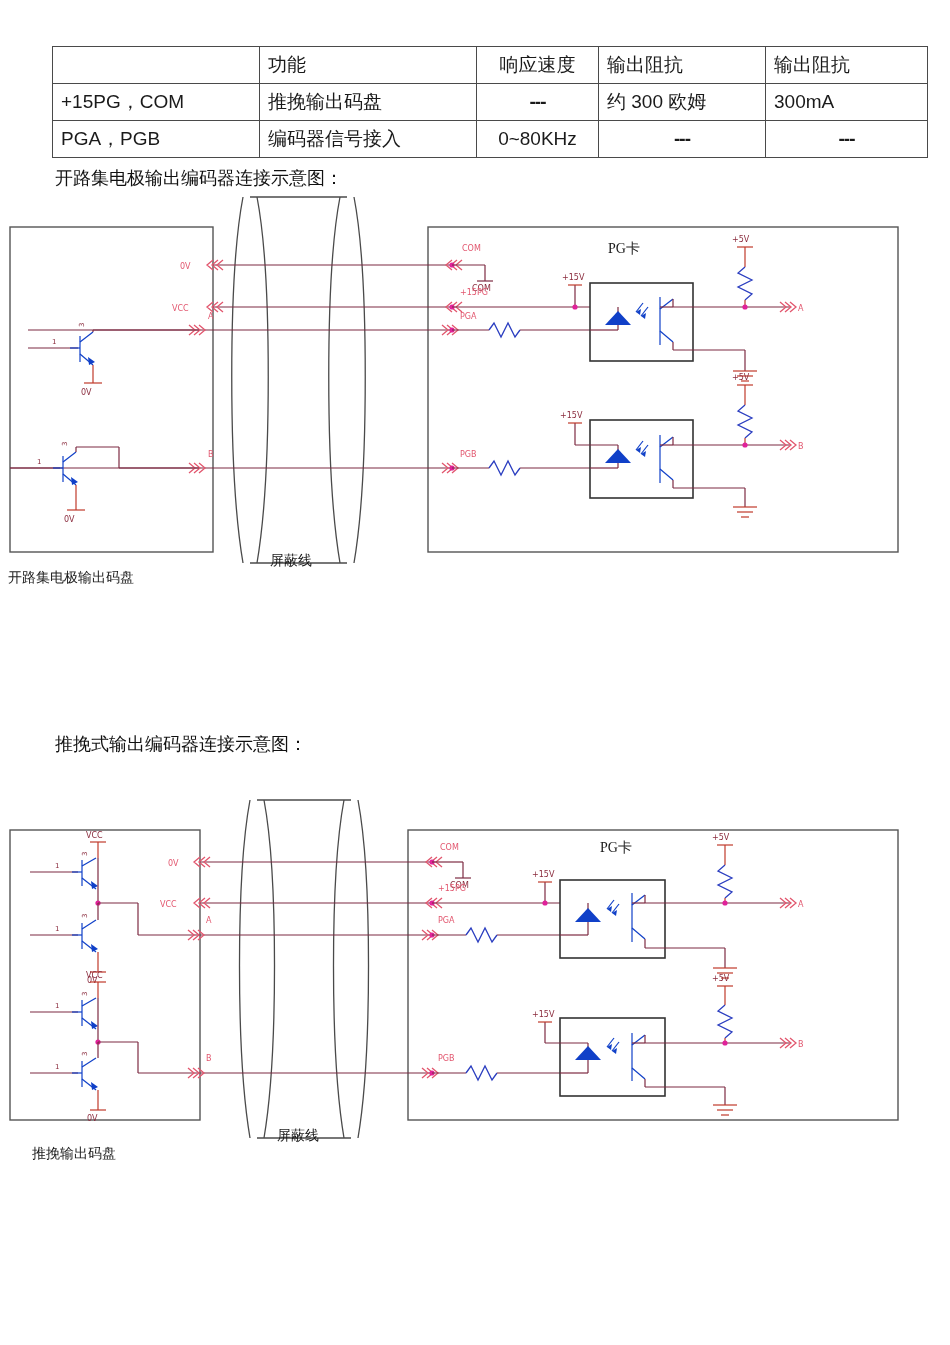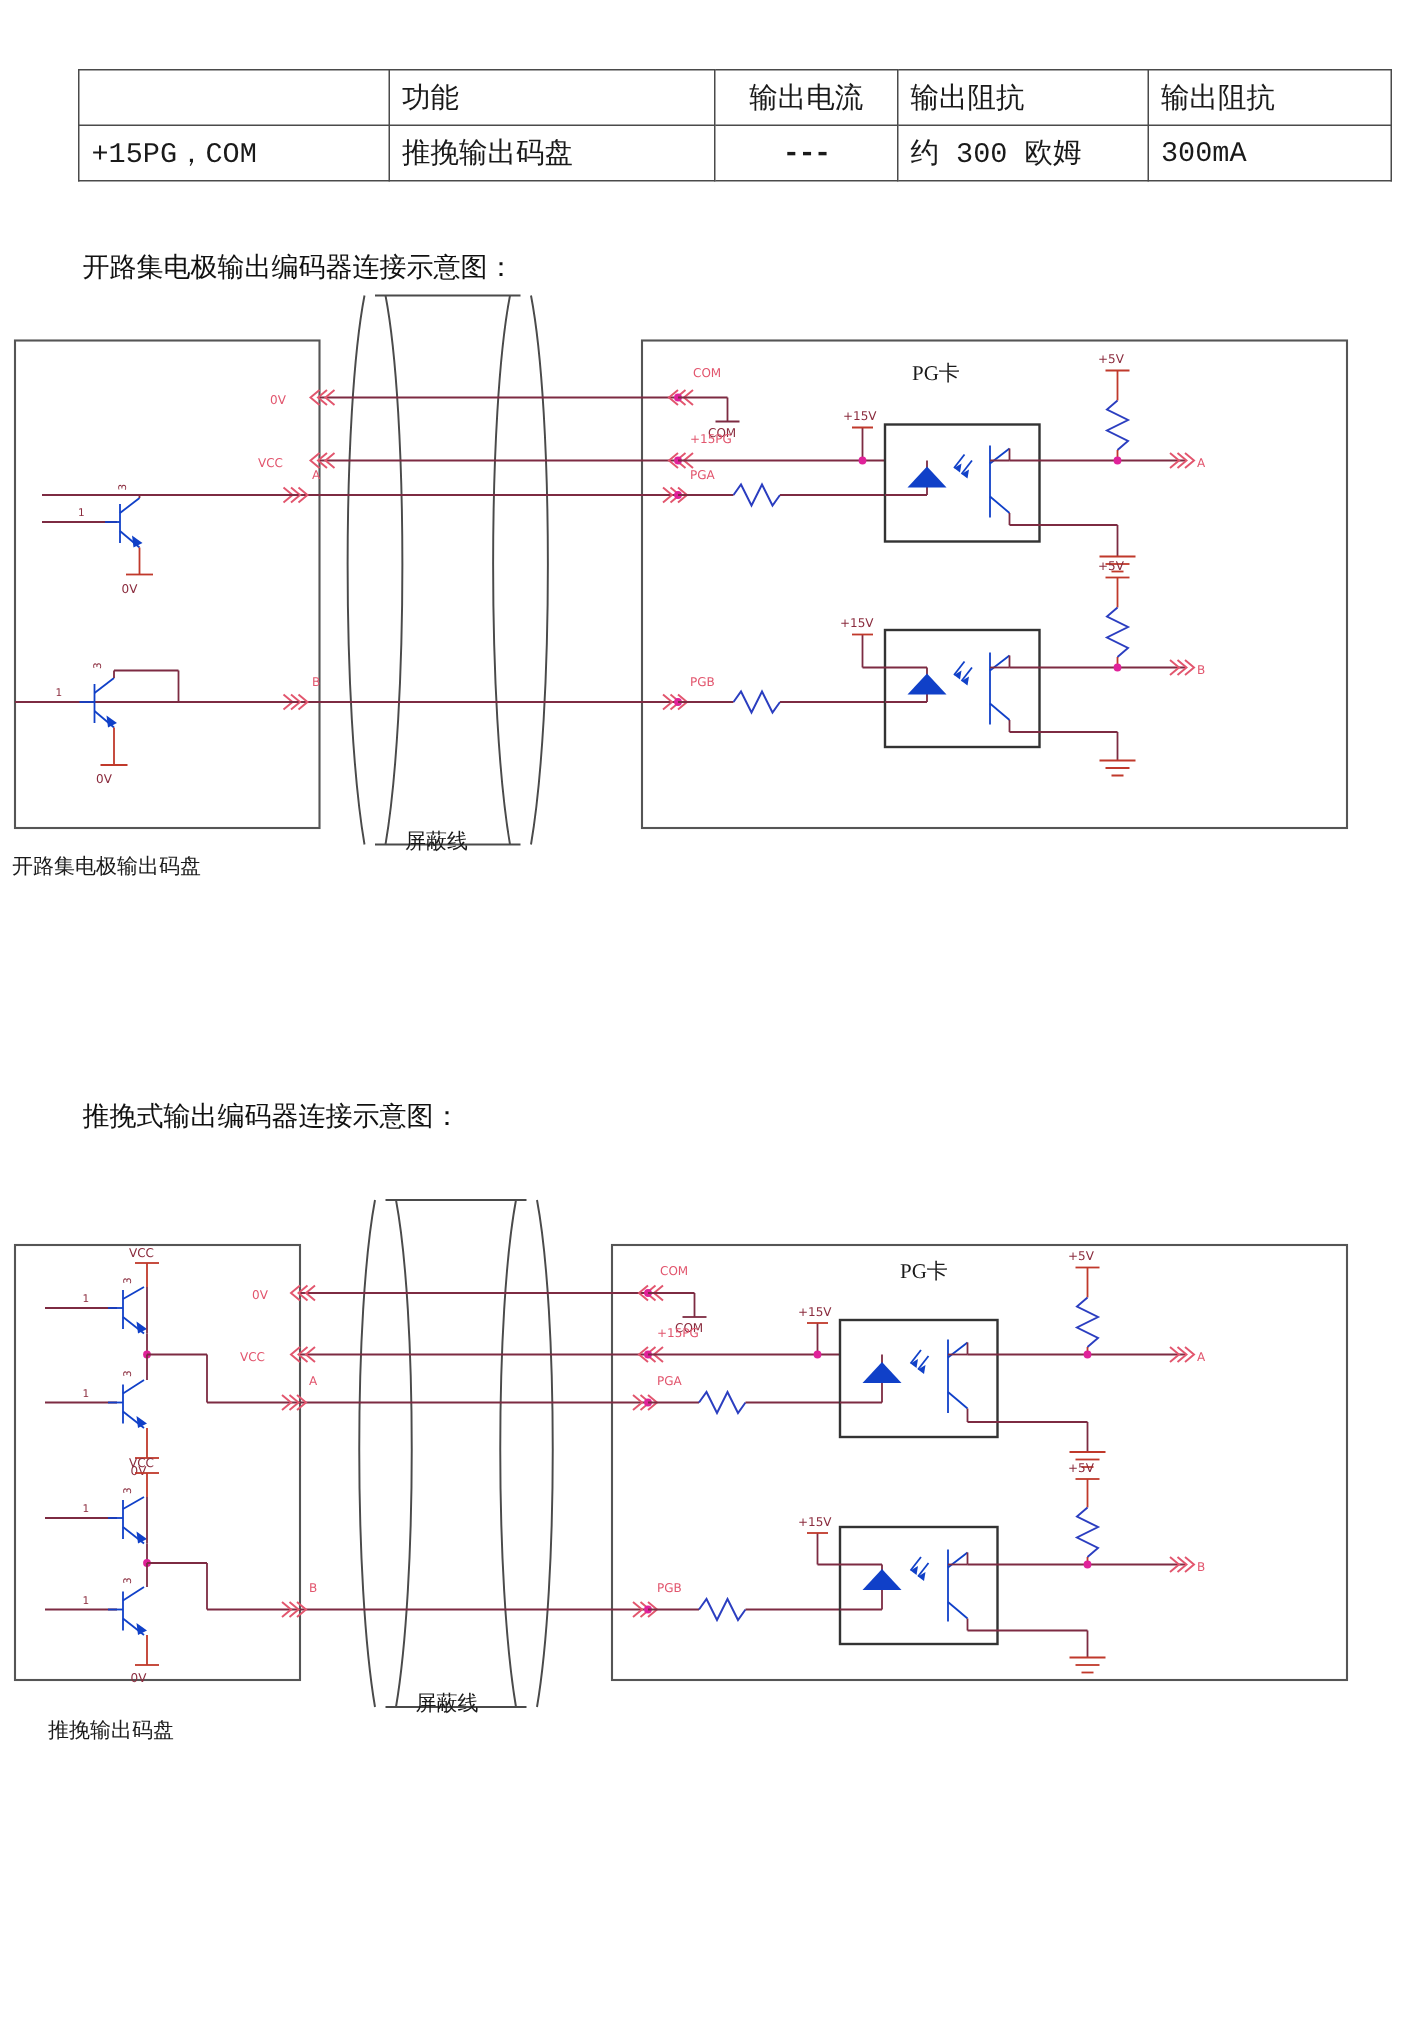--- a/index.html
+++ b/index.html
@@ -27,21 +27,21 @@
     border-collapse: collapse;
     width: 798px;
     table-layout: fixed;
   }
   table.spec td {
     border: 1px solid #4a4a4a;
     height: 36px;
     padding: 0 8px;
     font-size: 19px;
     color: #1a1a1a;
-    font-family: Liberation Mono, monospace;
+    font-family: Liberation Sans, sans-serif;
     white-space: nowrap;
     overflow: hidden;
   }
   td.c0 { width: 190px; }
   td.c1 { width: 200px; }
   td.c2 { width: 105px; text-align: center; }
   td.c3 { width: 150px; margin-top: 34px; }
   td.c4 { width: 145px; }
   td.center { text-align: center; }
   .dashes { letter-spacing: -1px; font-weight: bold; }
@@ -86,30 +86,37 @@
 </style>
 </head>
 <body>
 
 <div class="spec-table-wrap">
   <table class="spec">
     <tbody>
         <tr>
       <td class="c0"></td>
       <td class="c1">功能</td>
-      <td class="c2">输出电流</td>
+      <td class="c2">响应速度</td>
       <td class="c3">输出阻抗</td>
       <td class="c4">输出阻抗</td>
     </tr>
     <tr>
       <td class="c0">+15PG，COM</td>
       <td class="c1">推挽输出码盘</td>
       <td class="c2 center dashes">---</td>
       <td class="c3">约 300 欧姆</td>
       <td class="c4">300mA</td>
+    </tr>
+    <tr>
+      <td class="c0">PGA，PGB</td>
+      <td class="c1">编码器信号接入</td>
+      <td class="c2 center">0~80KHz</td>
+      <td class="c3 center dashes">---</td>
+      <td class="c4 center dashes">---</td>
     </tr>
   </tbody>
     </table>
 </div>
 
 <div class="caption" id="cap1">开路集电极输出编码器连接示意图：</div>
 
 <div class="diagram" id="diagram1">
 <svg width="950" height="410" viewBox="0 0 950 410" xmlns="http://www.w3.org/2000/svg">
   <defs>

